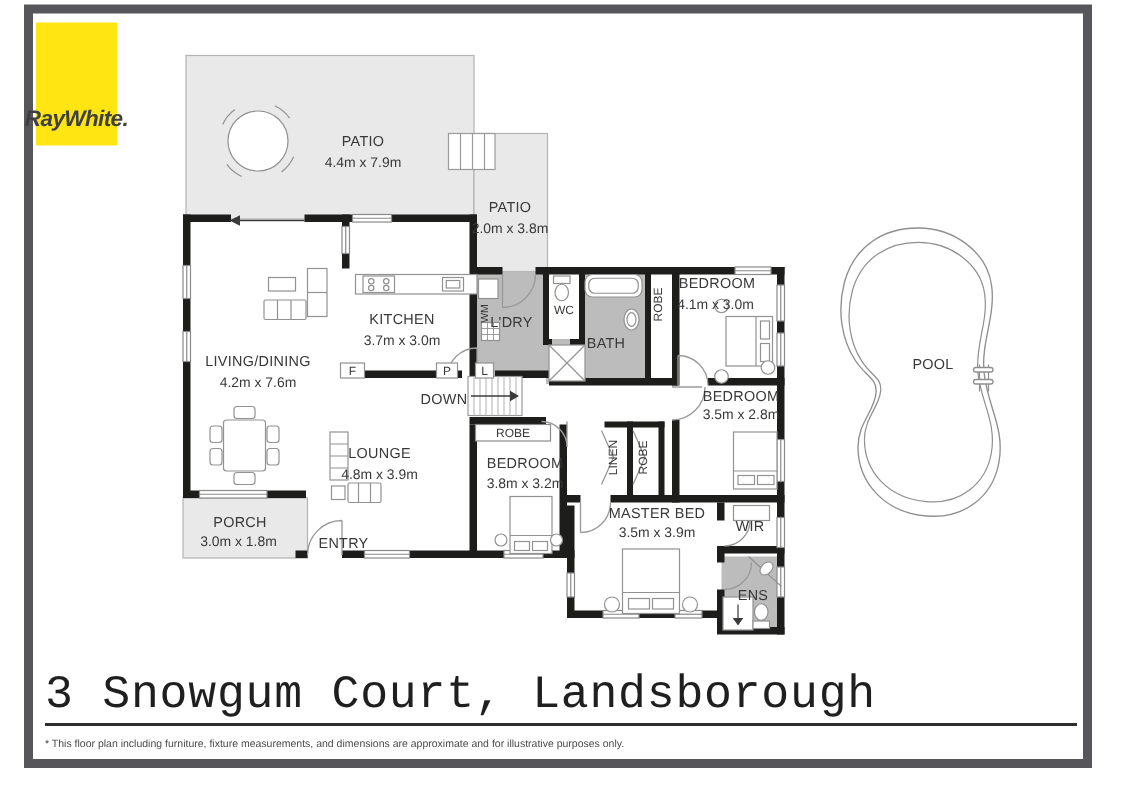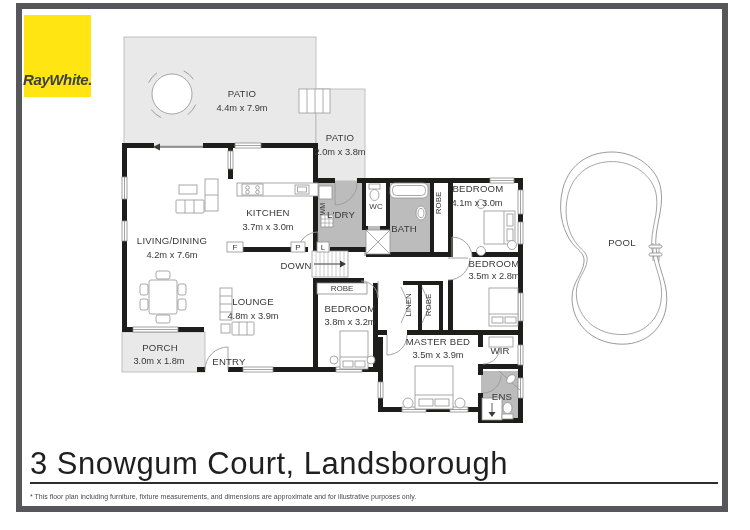--- a/index.html
+++ b/index.html
@@ -1,24 +1,24 @@
 <!DOCTYPE html>
 <html><head>
 <meta charset="utf-8">
 <style>
   html,body{margin:0;padding:0;background:#fff;}
   .page{position:relative;width:750px;height:530px;background:#ffffff;overflow:hidden;
         font-family:"Liberation Sans",sans-serif;}
   .frame{position:absolute;left:16px;top:3px;width:712px;height:509px;
          border:6px solid #57575b;box-sizing:border-box;}
-  .logo{position:absolute;left:24px;top:15px;width:67px;height:82px;background:#FFE512;
+  .logo{position:absolute;left:24px;top:15px;width:54px;height:82px;background:#FFE512;
         display:flex;align-items:flex-end;justify-content:center;padding-bottom:9px;box-sizing:border-box;}
   .logo span{font-style:italic;font-weight:bold;font-size:15px;letter-spacing:-0.4px;color:#3f4042;}
   .plan-svg{position:absolute;left:0;top:0;}
-  .addr{position:absolute;left:30px;top:446px;width:690px;font-family:Liberation Sans, sans-serif;
+  .addr{position:absolute;left:30px;top:446px;width:690px;font-family:Liberation Mono, monospace;
         font-size:31px;color:#1f1f1f;letter-spacing:0.5px;white-space:nowrap;}
   .rule{position:absolute;left:30px;top:482px;width:688px;height:2px;background:#2e2e2e;}
   .disc{position:absolute;left:30px;top:493px;width:690px;font-size:7px;color:#4a4a4a;}
   text{font-family:"Liberation Sans",sans-serif;fill:#383838;}
   .rname{font-size:9.6px;letter-spacing:0.2px;}
   .rdims{font-size:9.3px;}
   .small{font-size:8px;}
   .tiny{font-size:7px;}
 </style>
 </head>

